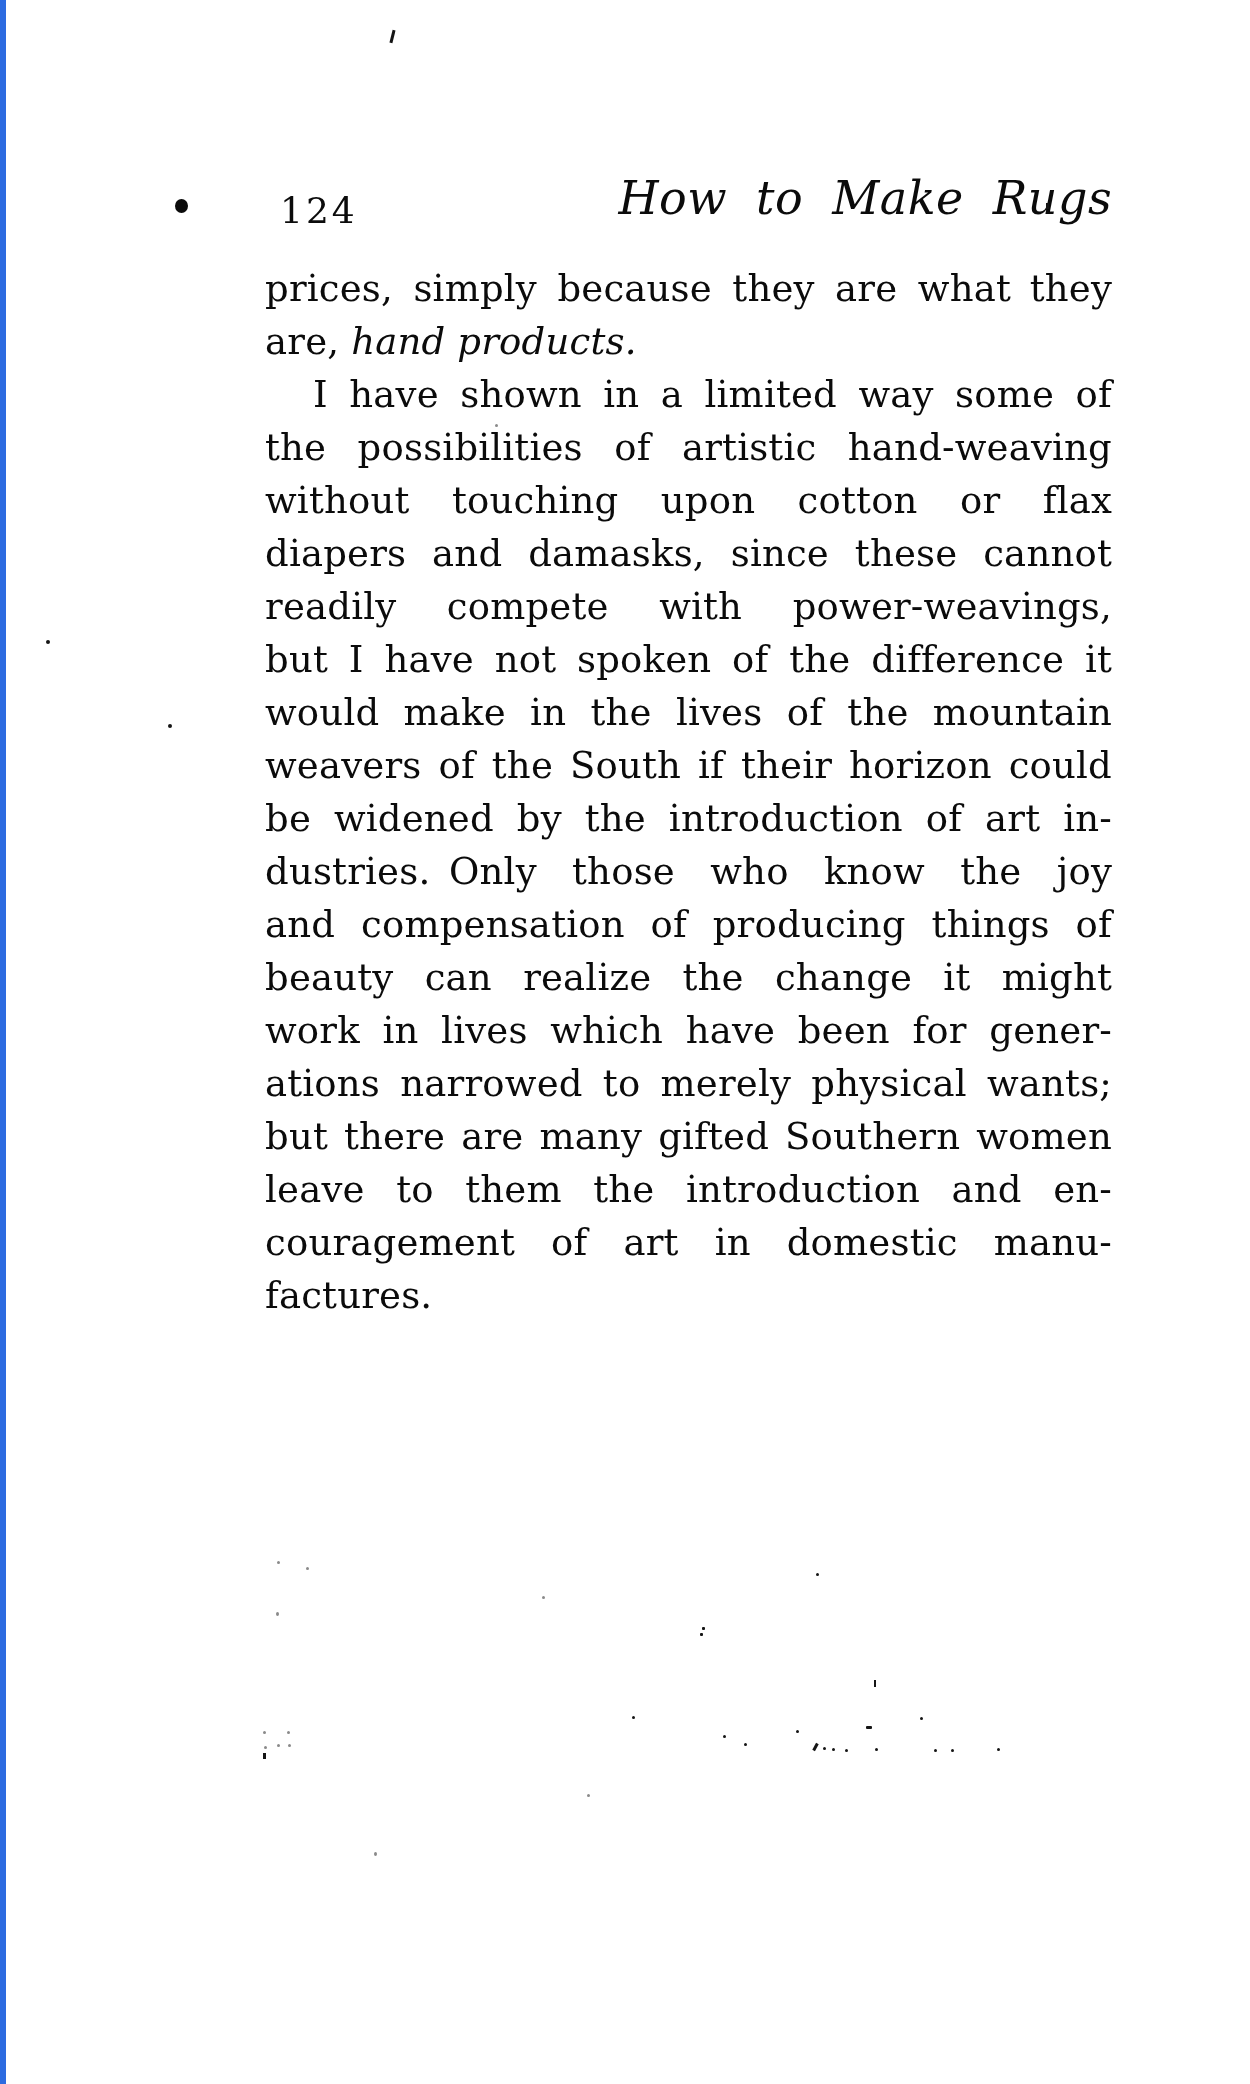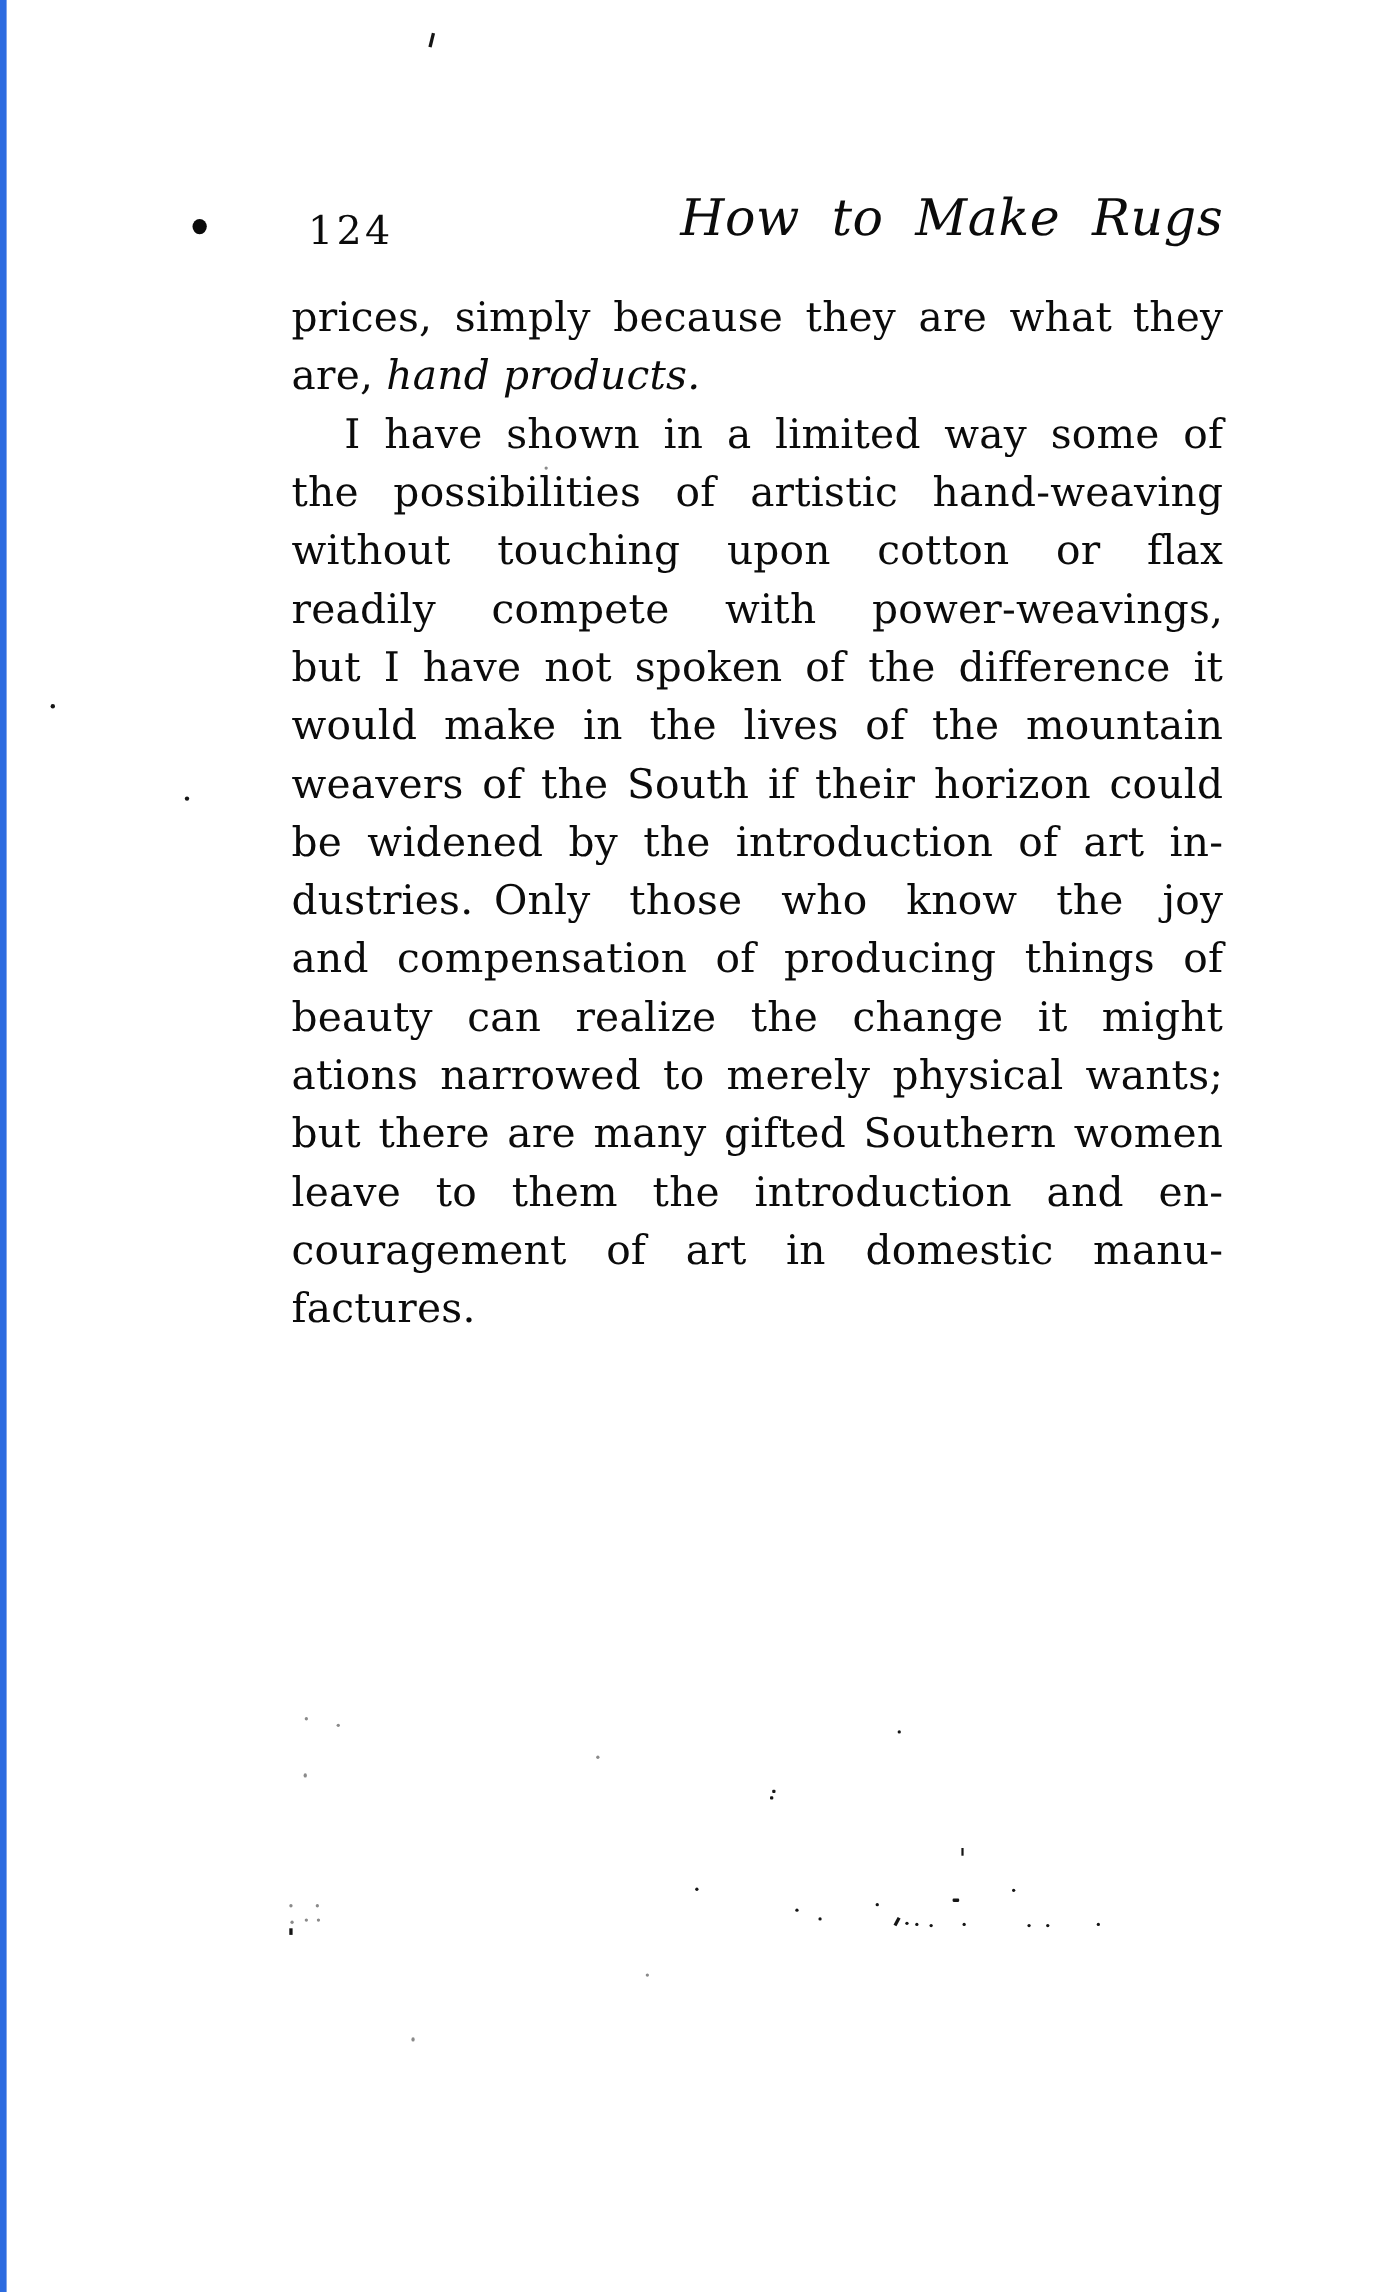--- a/index.html
+++ b/index.html
@@ -79,28 +79,30 @@
   <div class="bullet"></div>
   <div class="page-number">124</div>
   <div class="running-title">How to Make Rugs</div>
 
   <div class="body-text-block">
     <div class="line">prices, simply because they are what they</div>
     <div class="line last"><span>are, </span><span class="it">hand products.</span></div>
     <div class="line indent">I have shown in a limited way some of</div>
     <div class="line">the possibilities of artistic hand-weaving</div>
     <div class="line">without touching upon cotton or flax</div>
+    <div class="line">diapers and damasks, since these cannot</div>
     <div class="line">readily compete with power-weavings,</div>
     <div class="line">but I have not spoken of the difference it</div>
     <div class="line">would make in the lives of the mountain</div>
     <div class="line">weavers of the South if their horizon could</div>
     <div class="line">be widened by the introduction of art in-</div>
     <div class="line">dustries. Only those who know the joy</div>
     <div class="line">and compensation of producing things of</div>
     <div class="line">beauty can realize the change it might</div>
+    <div class="line">work in lives which have been for gener-</div>
     <div class="line">ations narrowed to merely physical wants;</div>
     <div class="line">but there are many gifted Southern women</div>
     <div class="line">leave to them the introduction and en-</div>
     <div class="line">couragement of art in domestic manu-</div>
     <div class="line last">factures.</div>
   </div>
 
   <div class="tick" style="left:391px; top:30px;  width:3px; height:13px; transform:rotate(14deg);"></div>
   <div class="speck round" style="left:46px;  top:640px;  width:4px; height:4px;"></div>
   <div class="tick" style="left:1046px; top:203px; width:3px; height:6px;"></div>

